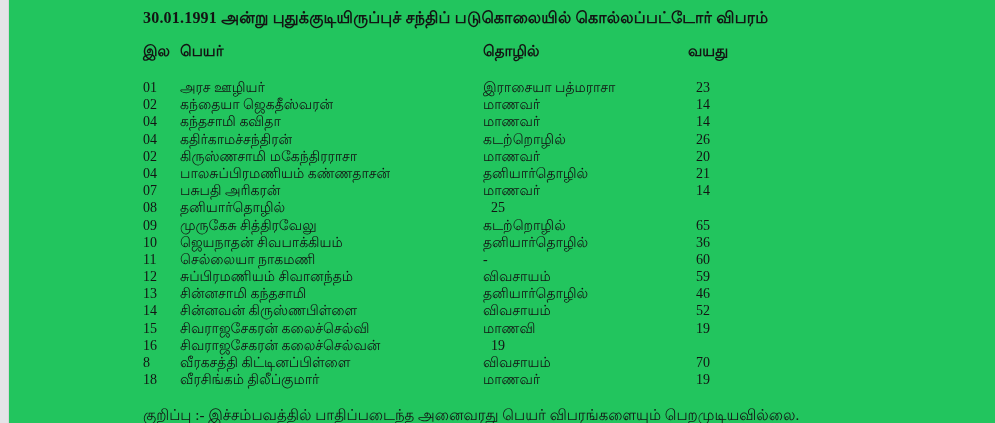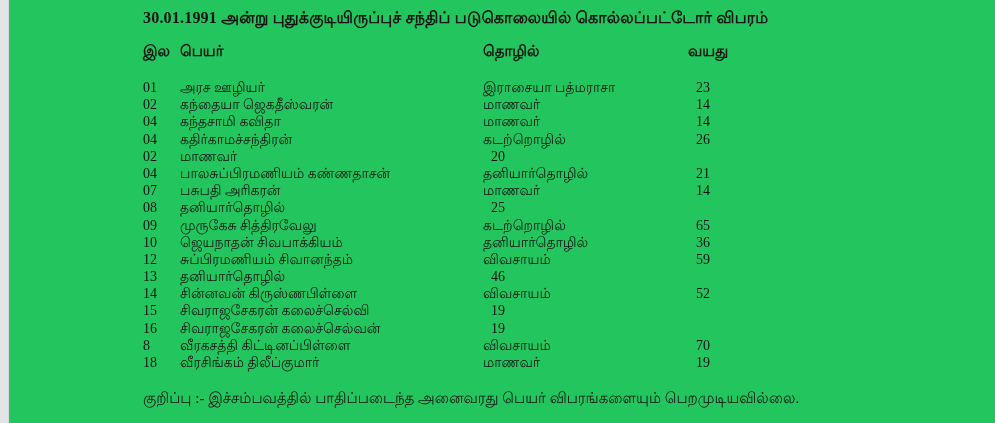--- a/index.html
+++ b/index.html
@@ -105,20 +105,21 @@
 
   <div class="grid-row">
     <div class="cell cell-no">04</div>
     <div class="cell cell-name">கதிர்காமச்சந்திரன்</div>
     <div class="cell cell-occupation">கடற்றொழில்</div>
     <div class="cell cell-age">26</div>
   </div>
 
   <div class="grid-row">
     <div class="cell cell-no">02</div>
+    <div class="cell cell-name">கிருஸ்ணசாமி மகேந்திரராசா</div>
     <div class="cell cell-occupation">மாணவர்</div>
     <div class="cell cell-age">20</div>
   </div>
 
   <div class="grid-row">
     <div class="cell cell-no">04</div>
     <div class="cell cell-name">பாலசுப்பிரமணியம் கண்ணதாசன்</div>
     <div class="cell cell-occupation">தனியார்தொழில்</div>
     <div class="cell cell-age">21</div>
   </div>
@@ -143,44 +144,52 @@
     <div class="cell cell-age">65</div>
   </div>
 
   <div class="grid-row">
     <div class="cell cell-no">10</div>
     <div class="cell cell-name">ஜெயநாதன் சிவபாக்கியம்</div>
     <div class="cell cell-occupation">தனியார்தொழில்</div>
     <div class="cell cell-age">36</div>
   </div>
 
+  <div class="grid-row">
+    <div class="cell cell-no">11</div>
+    <div class="cell cell-name">செல்லையா நாகமணி</div>
+    <div class="cell cell-occupation">-</div>
+    <div class="cell cell-age">60</div>
+  </div>
 
   <div class="grid-row">
     <div class="cell cell-no">12</div>
     <div class="cell cell-name">சுப்பிரமணியம் சிவானந்தம்</div>
     <div class="cell cell-occupation">விவசாயம்</div>
     <div class="cell cell-age">59</div>
   </div>
 
   <div class="grid-row">
     <div class="cell cell-no">13</div>
+    <div class="cell cell-name">சின்னசாமி கந்தசாமி</div>
     <div class="cell cell-occupation">தனியார்தொழில்</div>
     <div class="cell cell-age">46</div>
   </div>
 
   <div class="grid-row">
     <div class="cell cell-no">14</div>
     <div class="cell cell-name">சின்னவன் கிருஸ்ணபிள்ளை</div>
     <div class="cell cell-occupation">விவசாயம்</div>
     <div class="cell cell-age">52</div>
   </div>
 
   <div class="grid-row">
     <div class="cell cell-no">15</div>
     <div class="cell cell-name">சிவராஜசேகரன் கலைச்செல்வி</div>
+    <div class="cell cell-occupation">மாணவி</div>
     <div class="cell cell-age">19</div>
   </div>
 
   <div class="grid-row">
     <div class="cell cell-no">16</div>
     <div class="cell cell-name">சிவராஜசேகரன் கலைச்செல்வன்</div>
     <div class="cell cell-age">19</div>
   </div>
 
   <div class="grid-row">

